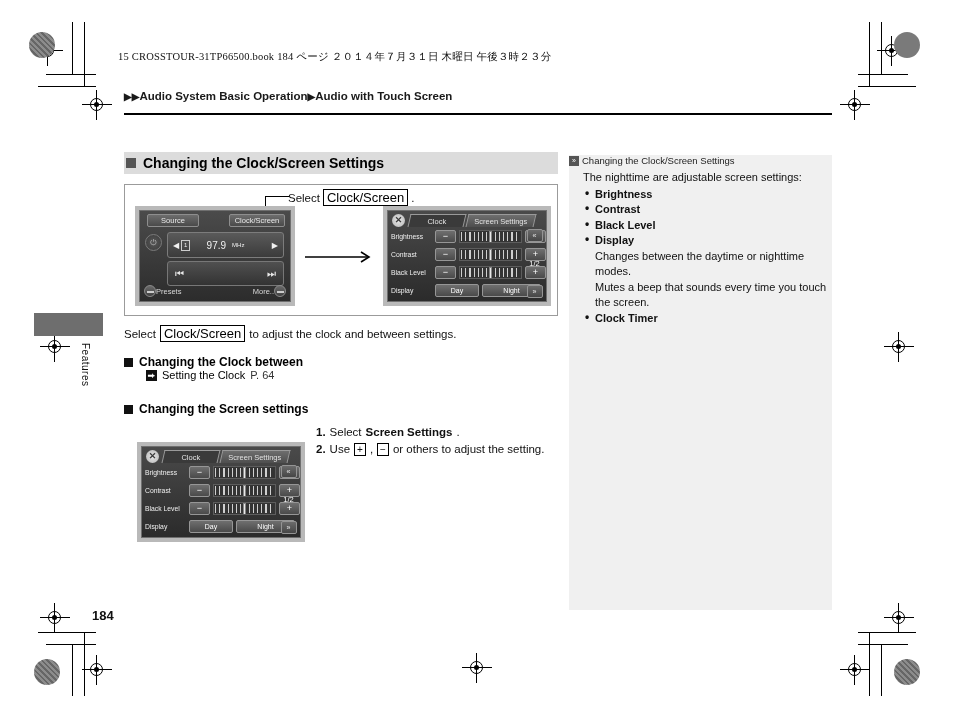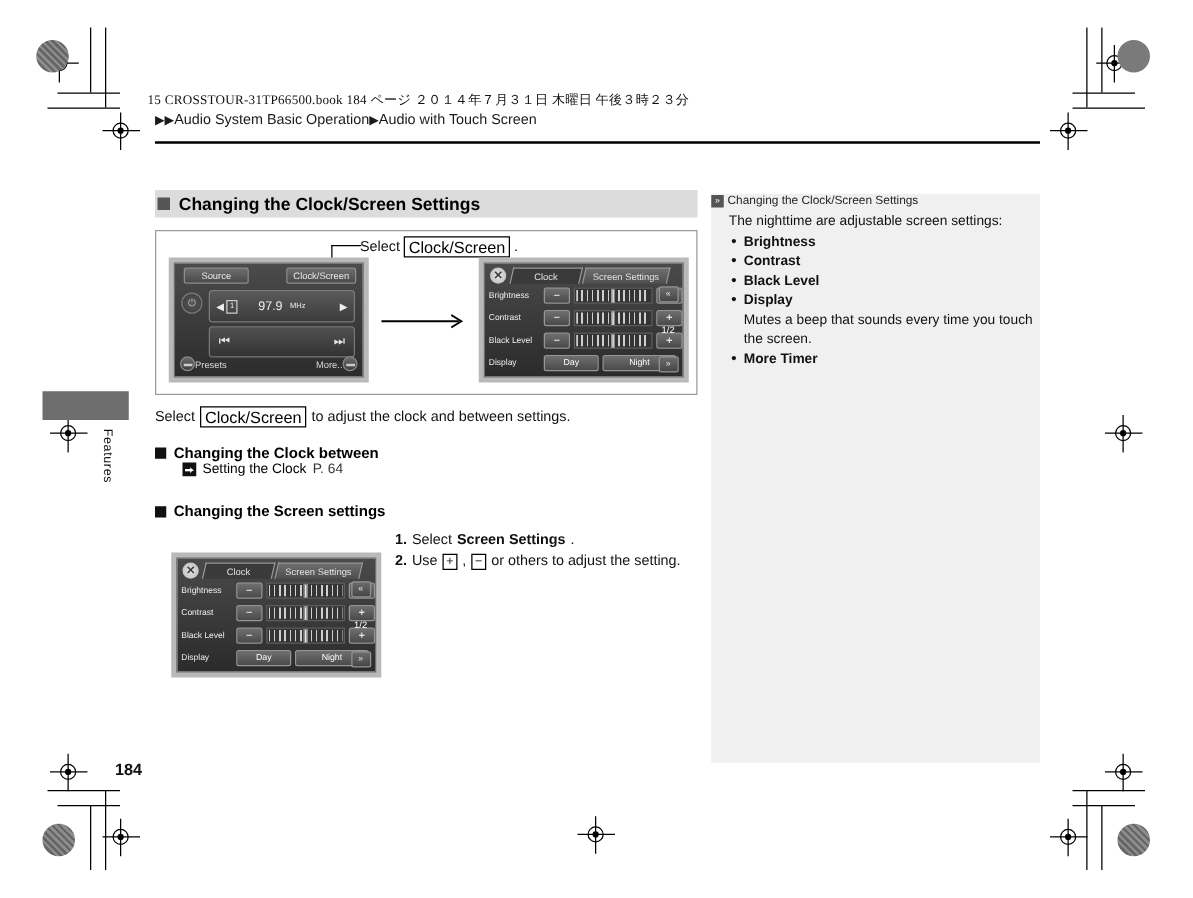--- a/index.html
+++ b/index.html
@@ -35,25 +35,24 @@
   .dot.tex { background:
      repeating-linear-gradient(45deg,#8c8c8c 0 2px,#666 2px 4px); }
   .cropline { position: absolute; background: #000; }
 
   
   .bookline {
     position: absolute; left: 118px; top: 50px;
     font-family: "Liberation Serif", serif;
     font-size: 10.5px; color: #111; white-space: nowrap;
     letter-spacing: 0.2px;
-    margin-top: 23px;
   }
   .breadcrumb {
     position: absolute; left: 124px; top: 90px;
-    font-size: 11.5px; color: #1a1a1a; font-weight: 400;
+    font-size: 11.5px; color: #1a1a1a; font-weight: 700;
     white-space: nowrap;
   }
   .breadcrumb .tri { font-size: 10px; }
   .rule {
     position: absolute; left: 124px; top: 113px; width: 708px;
     height: 1.6px; background: #000;
   }
 
   
   .sec-band {
@@ -581,22 +580,23 @@
   <div class="sb-title">
     <span class="sbmark">»</span>
     <span>Changing the Clock/Screen Settings</span>
   </div>
   <div class="sb-body">
     <div class="intro">The nighttime are adjustable screen settings:</div>
     <div class="sb-li">Brightness</div>
     <div class="sb-li">Contrast</div>
     <div class="sb-li">Black Level</div>
     <div class="sb-li">Display</div>
+    <div class="sb-desc">Changes between the daytime or nighttime modes.</div>
     <div class="sb-desc">Mutes a beep that sounds every time you touch the screen.</div>
-    <div class="sb-li">More Timer</div>
+    <div class="sb-li">Clock Timer</div>
   </div>
 
   <div class="vtab"></div>
   <div class="vtab-label">Features</div>
 
   <div class="pagenum">184</div>
 
 </div>
 
 </body></html>

